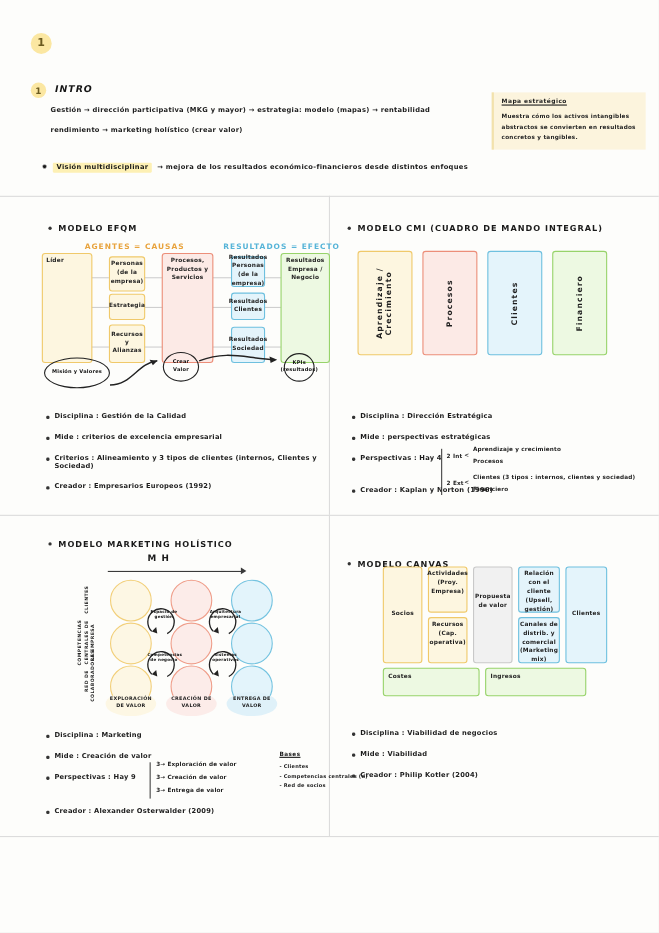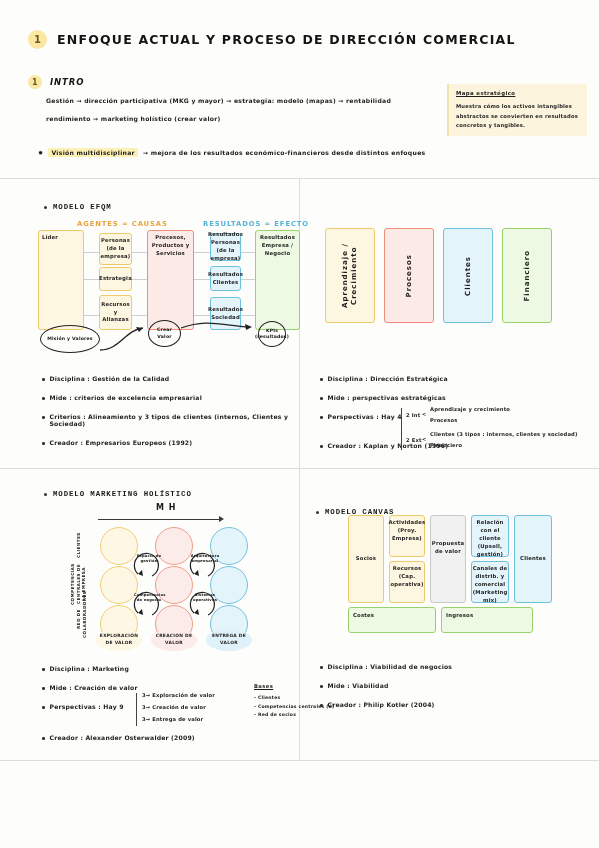--- a/index.html
+++ b/index.html
@@ -30,21 +30,21 @@
     background:#fcf4dd;border-left:2px solid #f2e2ac;padding:6px 7px;box-sizing:border-box;
   }
   .note-h{font-size:5.4px;font-weight:700;letter-spacing:.4px;text-decoration:underline;margin-bottom:6px;color:#1d1d1d;}
   .note-b{font-size:5.2px;font-weight:700;line-height:1.85;color:#242424;}
   
   .hr{position:absolute;left:0;width:599px;height:1px;background:#dcdcdc;}
   .vr{position:absolute;width:1px;background:#dcdcdc;}
   
   .quad-h{position:absolute;display:flex;align-items:center;gap:6px;}
   .quad-h .dot{width:3px;height:3px;border-radius:50%;background:#333;}
-  .quad-h .t{font-size:7.4px;font-weight:700;letter-spacing:.9px;text-transform:uppercase;font-family:Liberation Mono, monospace;}
+  .quad-h .t{font-size:7.4px;font-weight:700;letter-spacing:.9px;text-transform:uppercase;}
   .bullets{position:absolute;}
   .bullet{display:flex;gap:5px;font-size:6.1px;font-weight:700;color:#1d1d1d;margin-bottom:12px;letter-spacing:.2px;align-items:flex-start;}
   .bullet .bd{width:2.5px;height:2.5px;border-radius:50%;background:#333;margin-top:3px;flex:none;}
   
   .cap{position:absolute;font-size:6.8px;font-weight:700;letter-spacing:.9px;text-transform:uppercase;}
   .cap.orange{color:#e8a33d;}
   .cap.blue{color:#56b4d8;}
   .bx{position:absolute;box-sizing:border-box;border-radius:3px;display:flex;align-items:center;justify-content:center;
       text-align:center;font-size:5.3px;font-weight:700;line-height:1.5;color:#1d1d1d;padding:3px;}
   .y{background:#fdf6e0;border:1.3px solid #f0c96a;}
@@ -78,21 +78,20 @@
   .sub{position:absolute;font-size:5.2px;font-weight:700;color:#1d1d1d;letter-spacing:.15px;white-space:nowrap;}
   .arw{position:absolute;font-size:5.2px;font-weight:700;}
 </style>
 </head>
 <body>
 
 <div class="page hand">
 
   <div class="title-row">
     <div class="num-badge">1</div>
-    <div class="doc-title">Enfoque actual y proceso de dirección comercial</div>
   </div>
 
   <div class="intro-row">
     <div class="num-badge sm">1</div>
     <div class="sec-title">Intro</div>
   </div>
 
   <div class="intro-lines">
     <div class="ln">Gestión → dirección participativa (MKG y mayor)  → estrategia: modelo (mapas) → rentabilidad</div>
     <div class="ln">rendimiento → marketing holístico (crear valor)</div>
@@ -174,20 +173,24 @@
     <div class="bullet">
         <span class="bd"></span>
         <span>Criterios : Alineamiento y 3 tipos de clientes (internos, Clientes y Sociedad)</span>
       </div>
     <div class="bullet">
         <span class="bd"></span>
         <span>Creador : Empresarios Europeos (1992)</span>
       </div>
   </div>
 
+  <div class="quad-h" style="left:316px;top:203px;">
+    <div class="dot"></div>
+    <div class="t">Modelo CMI (Cuadro de Mando Integral)</div>
+  </div>
 
   <div class="vbx y" style="left:325px;top:228px;width:50px;height:95px;">
     <span class="vtxt">Aprendizaje / Crecimiento</span>
   </div>
   <div class="vbx r" style="left:384px;top:228px;width:50px;height:95px;">
     <span class="vtxt">Procesos</span>
   </div>
   <div class="vbx b" style="left:443px;top:228px;width:50px;height:95px;">
     <span class="vtxt">Clientes</span>
   </div>
@@ -222,21 +225,21 @@
   <div class="sub" style="left:406px;top:437px;">2 Ext</div>
   <div class="arw" style="left:422px;top:436px;">&lt;</div>
   <div class="sub" style="left:430px;top:431px;">Clientes (3 tipos : internos, clientes y sociedad)</div>
   <div class="sub" style="left:430px;top:442px;">Financiero</div>
 
   <div class="quad-h" style="left:44px;top:490px;">
     <div class="dot"></div>
     <div class="t">Modelo Marketing Holístico</div>
   </div>
 
-  <div style="position:absolute;left:156px;top:503px;font-size:8px;font-weight:700;letter-spacing:1px;">M H</div>
+  <div style="position:absolute;left:134px;top:503px;font-size:8px;font-weight:700;letter-spacing:1px;">M H</div>
   <div class="mh-axis" style="left:98px;top:519px;width:122px;"></div>
   <div class="mh-arrow" style="left:219px;top:516px;"></div>
 
   <div class="rowcap" style="left:76px;top:527px;height:36px;">Clientes</div>
   <div class="rowcap" style="left:70px;top:560px;height:48px;width:16px;">Competencias centrales de la empresa</div>
   <div class="rowcap" style="left:76px;top:600px;height:38px;">Red de colaboradores</div>
 
   <div class="circ cy" style="left:100px;top:527px;width:38px;height:38px;"></div>
   <div class="circ cr" style="left:155px;top:527px;width:38px;height:38px;"></div>
   <div class="circ cb" style="left:210px;top:527px;width:38px;height:38px;"></div>

